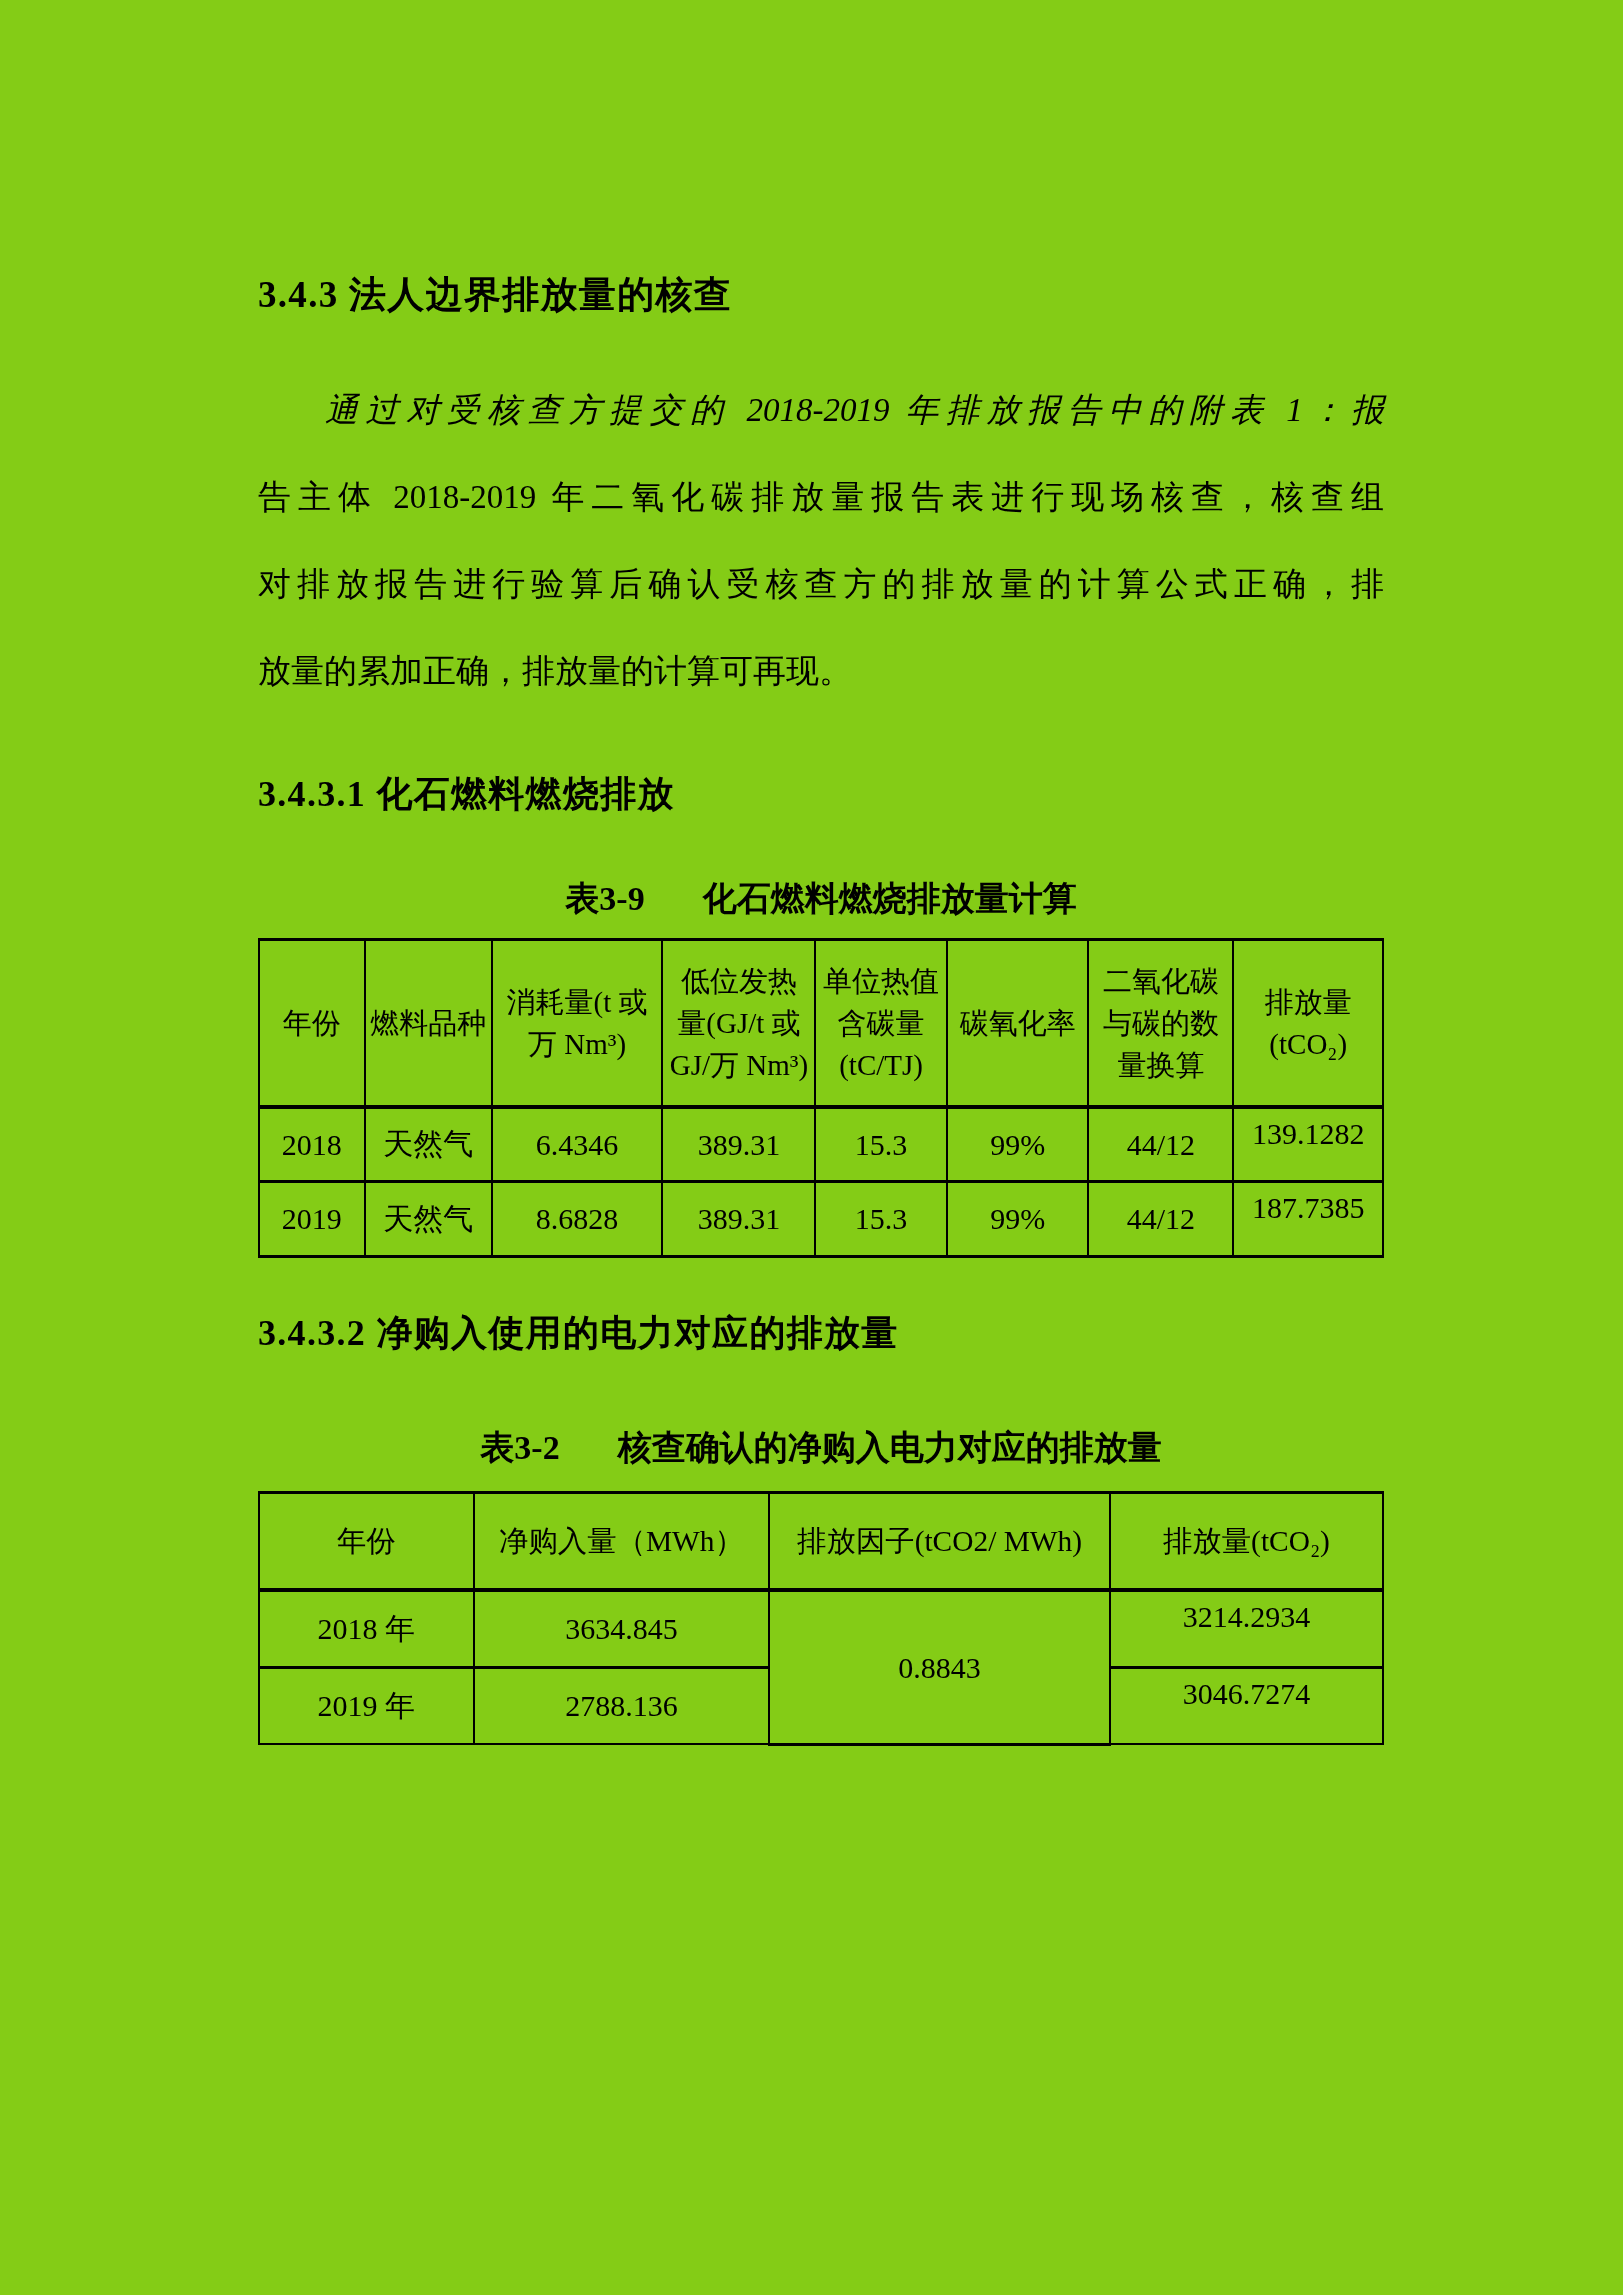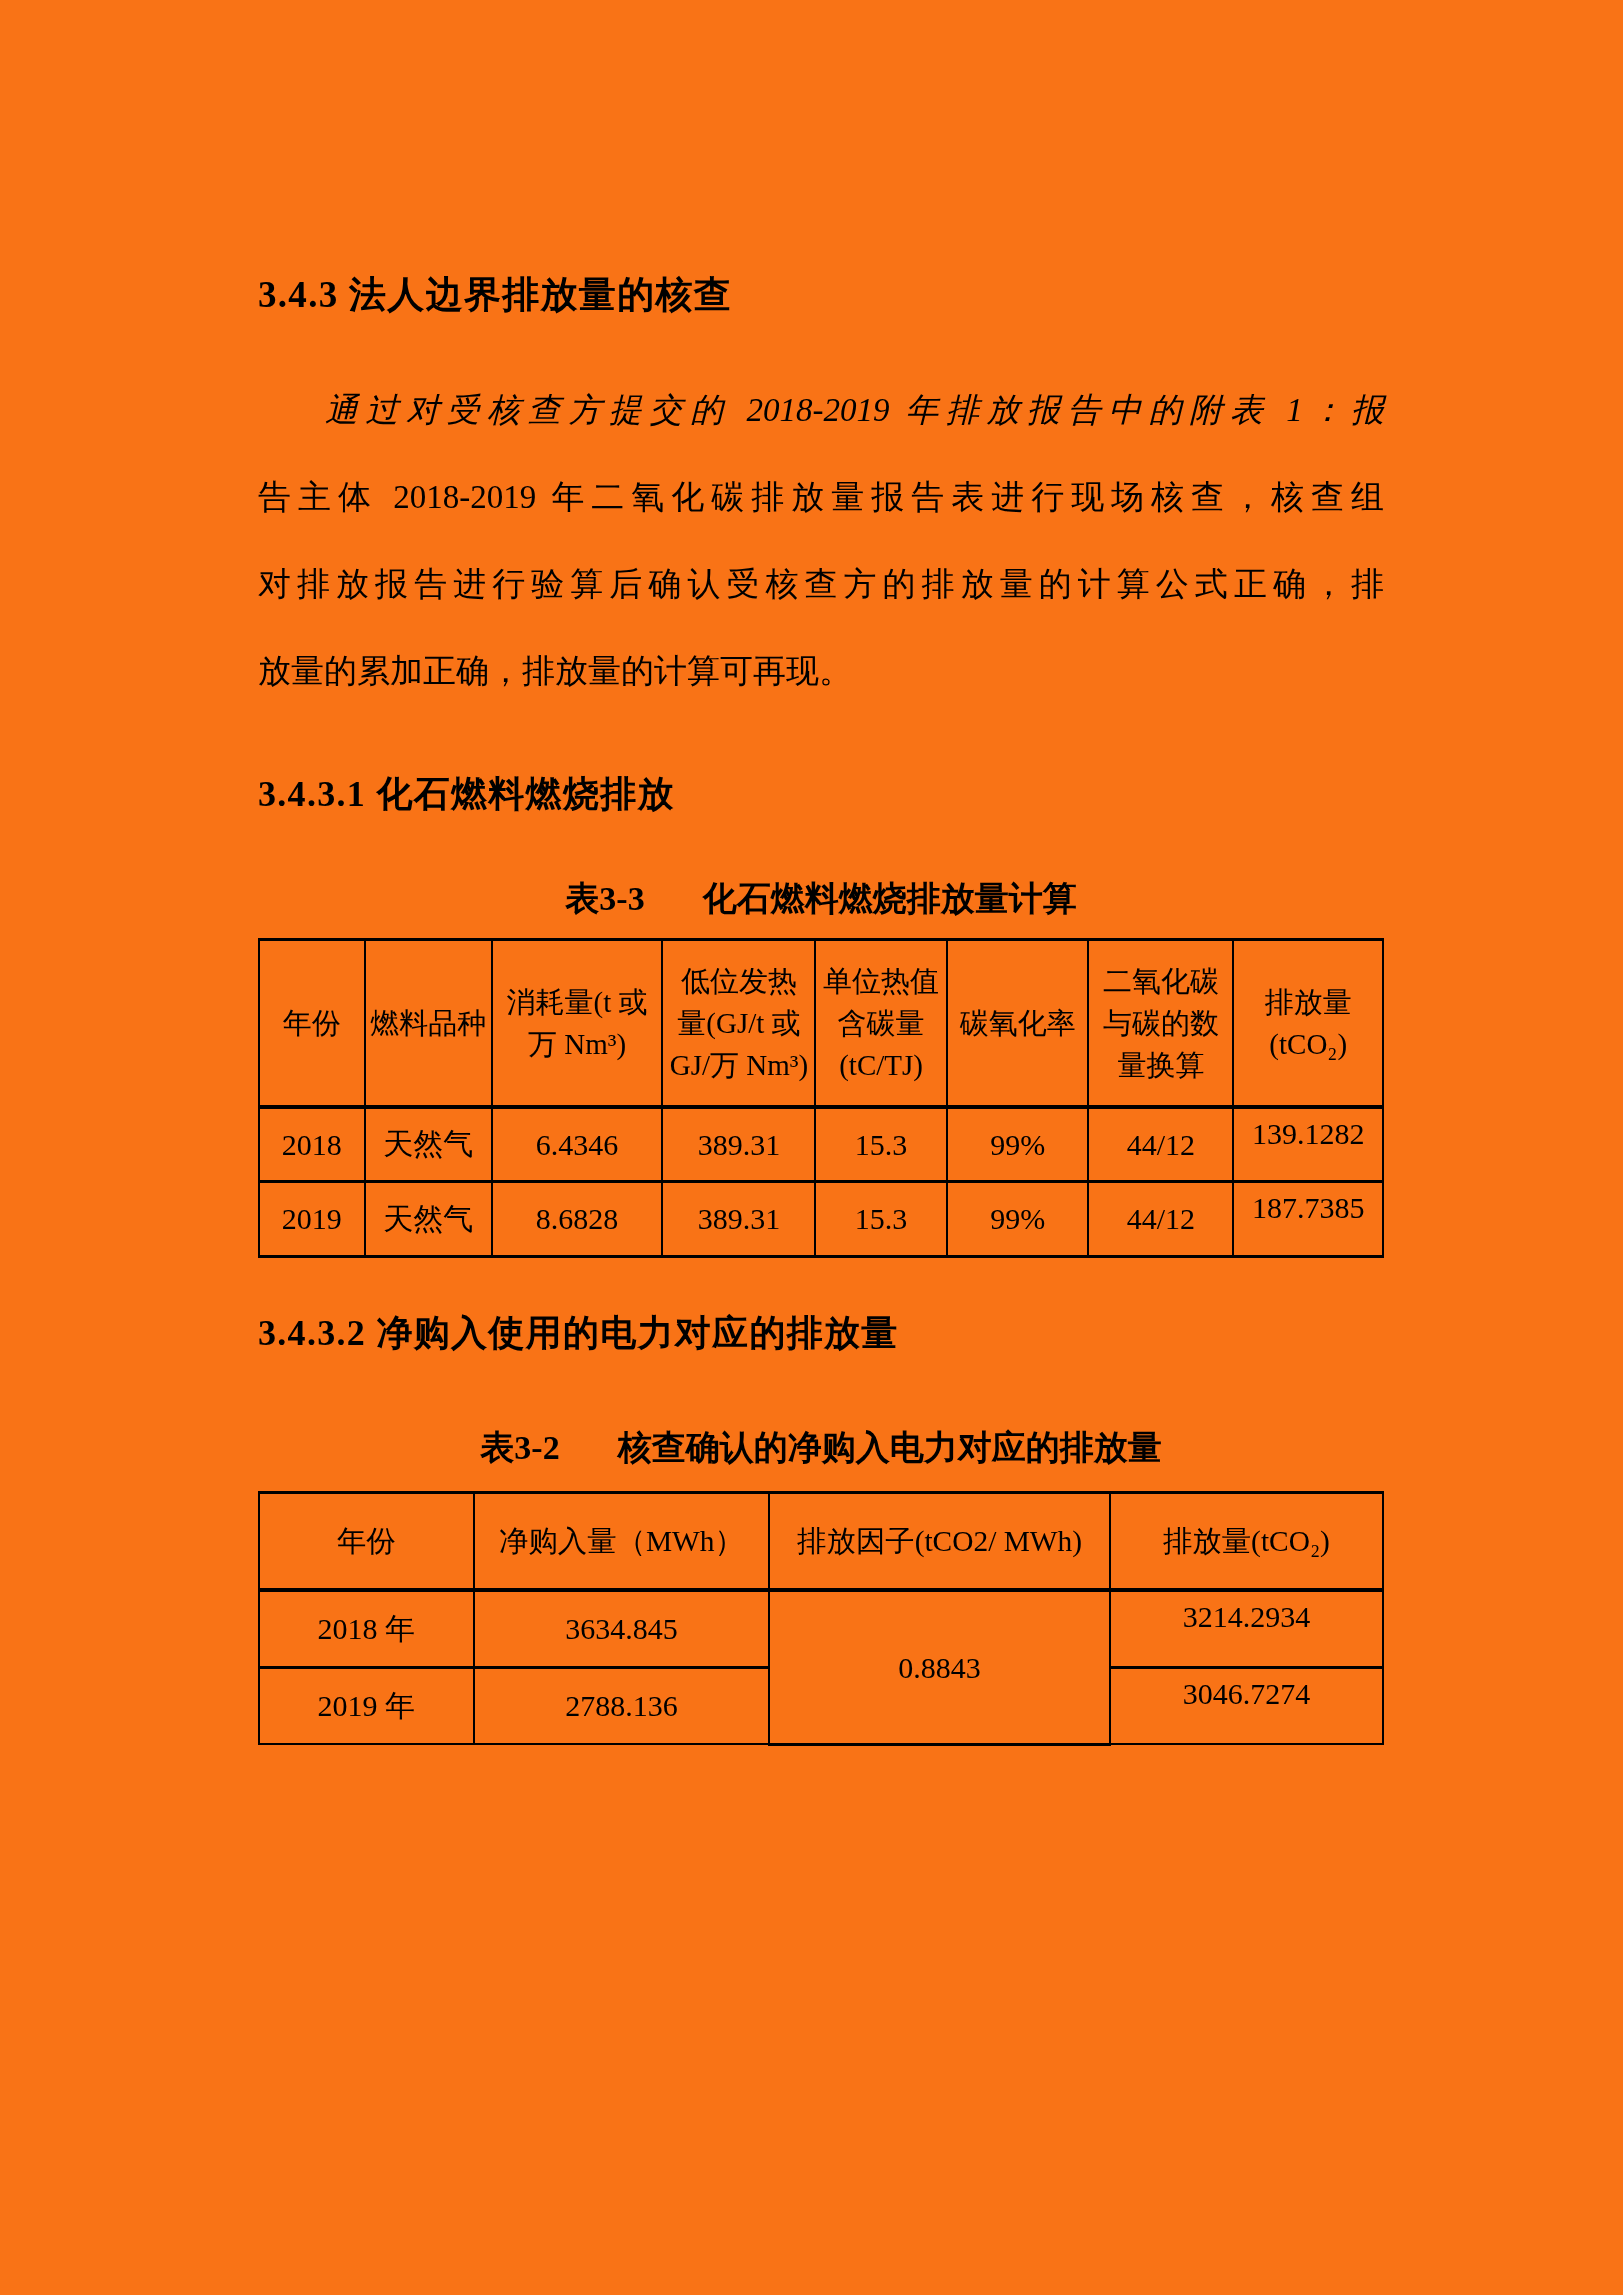--- a/index.html
+++ b/index.html
@@ -1,21 +1,21 @@
 <!DOCTYPE html>
 <html style="font-size:10.5px"><head>
 <meta charset="utf-8">
 <style>
   * { margin: 0; padding: 0; box-sizing: border-box; }
   html, body { background: #ffffff; }
   .page {
     position: relative;
     width: 1623px;
     height: 2295px;
-    background: #f97316;
+    background: #84cc16;
     color: #000000;
     font-family: "Liberation Serif", "DejaVu Serif", serif;
     padding: 272px 239px 16px 258px;
     overflow: hidden;
   }
   .h-main {
     font-size: 37px;
     font-weight: bold;
     line-height: 46px;
     letter-spacing: 1.3px;
@@ -103,21 +103,21 @@
     <div class="pline just indent">通过对受核查方提交的 2018-2019 年排放报告中的附表 1：报</div>
     <div class="pline just">告主体 2018-2019 年二氧化碳排放量报告表进行现场核查，核查组</div>
     <div class="pline just">对排放报告进行验算后确认受核查方的排放量的计算公式正确，排</div>
     <div class="pline">放量的累加正确，排放量的计算可再现。</div>
   </div>
 
 
   <h3 class="h-sub h-3431">3.4.3.1 化石燃料燃烧排放</h3>
 
   <div class="caption">
-    <span class="cap-label">表3-3</span><span>化石燃料燃烧排放量计算</span>
+    <span class="cap-label">表3-9</span><span>化石燃料燃烧排放量计算</span>
   </div>
 
   <table class="t1">
     <colgroup>
       <col style="width:9.4%">
         <col style="width:11.3%">
         <col style="width:15.2%">
         <col style="width:13.6%">
       <col style="width:11.7%">
         <col style="width:12.6%">

